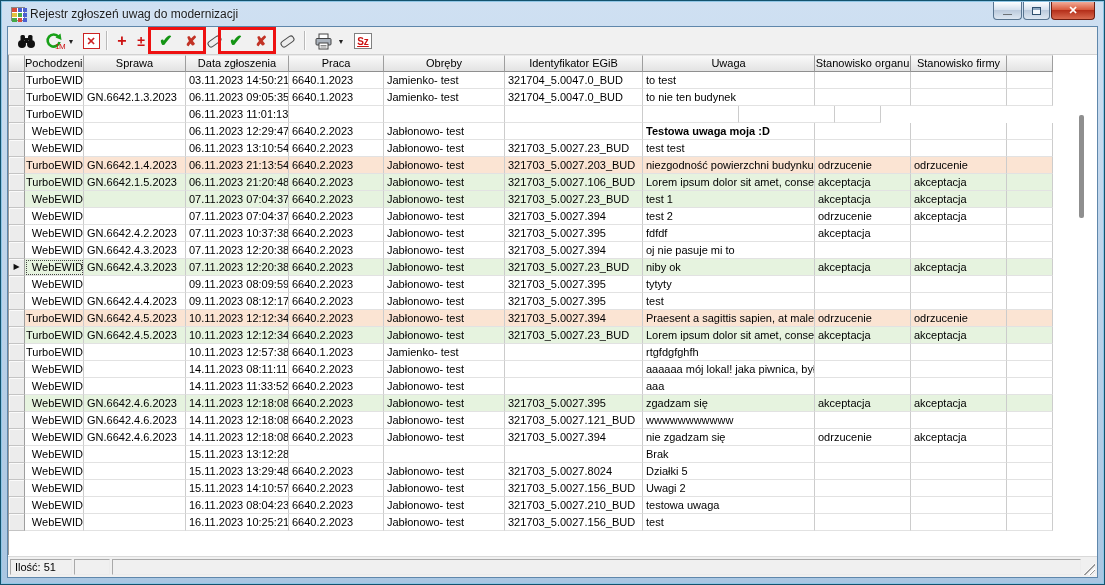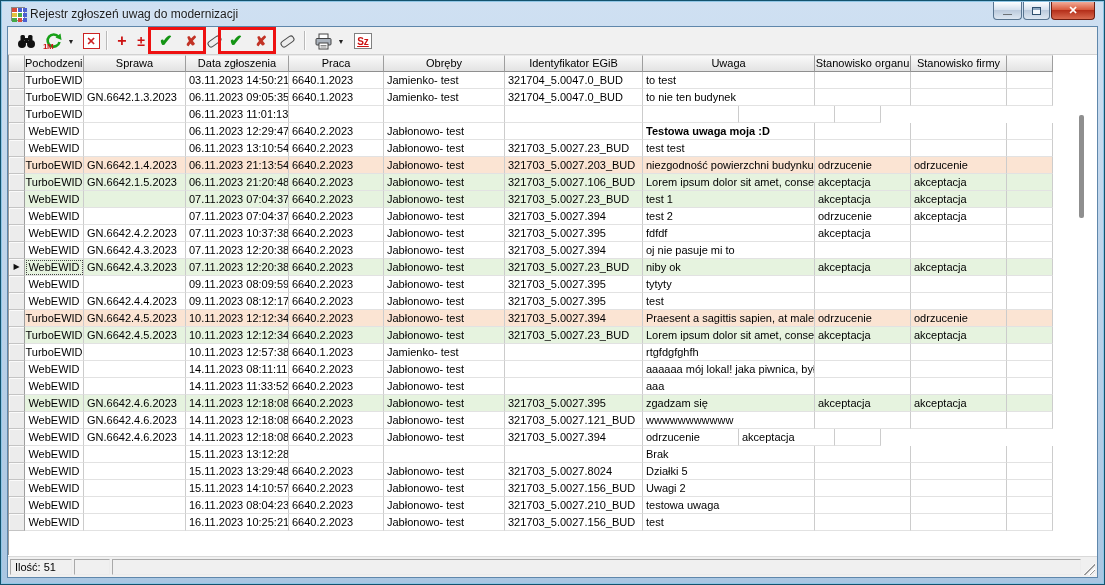--- a/index.html
+++ b/index.html
@@ -30,34 +30,34 @@
   .tsep{ position:absolute; top:4px; width:2px; height:19px; border-left:1px solid #b9b9b9; border-right:1px solid #fdfdfd; }
   .glyph-plus{ color:#cc1111; font-size:16px; font-weight:bold; line-height:1; }
   .glyph-pm{ color:#cc1111; font-size:14px; font-weight:bold; line-height:1; }
   .glyph-check{ color:#149414; font-size:16px; font-weight:bold; line-height:1; }
   .glyph-cross{ color:#c23326; font-size:14px; font-weight:bold; line-height:1; }
   .glyph-drop{ font-size:7px; color:#222; }
   .xbox{ width:17px; height:16px; border:1px solid #cc2222; background:#fff; display:flex; align-items:center; justify-content:center; color:#cc2222; font-size:11px; font-weight:bold; }
   .szbox{ width:18px; height:16px; border:1px solid #808080; background:#fff; display:flex; align-items:center; justify-content:center; }
   .szbox span{ color:#cc1111; font-size:10px; font-weight:bold; text-decoration:underline; }
   .eraser{ width:15px; height:7px; border:1px solid #4a4a4a; background:#ededed; border-radius:3px; transform:rotate(-35deg); }
-  .oneM{ position:absolute; left:1px; bottom:1px; color:#cc1111; font-size:8px; font-weight:bold; letter-spacing:-0.5px; }
+  .oneM{ position:absolute; left:13px; bottom:1px; color:#cc1111; font-size:8px; font-weight:normal; letter-spacing:-0.5px; }
   .annot{ position:absolute; top:0; height:27px; border:3px solid #ee1111; pointer-events:none; }
   .annot.a1{ left:140px; width:58px; } .annot.a2{ left:210px; width:58px; }
 
   
   .gridwrap{ flex:1; background:#fff; position:relative; overflow:hidden; border-left:1px solid #9a9a9a; }
   .ghead{ display:flex; height:17px; }
   .hcell{ flex:0 0 auto; background:linear-gradient(#f9f9f9,#e3e3e3); border-right:1px solid #9e9e9e; border-bottom:1px solid #8f8f8f; border-top:1px solid #e9e9e9;
     text-align:center; line-height:15px; overflow:hidden; white-space:nowrap; }
   .trow{ display:flex; height:17px; background:#fff; }
   .trow.bg-green .cell{ background:#e6f3df; }
   .trow.bg-orange .cell{ background:#fbe4d3; }
   .cell{ flex:0 0 auto; border-right:1px solid #cccccc; border-bottom:1px solid #e2e2e2; line-height:16px; padding-left:3px; overflow:hidden; white-space:nowrap; background:#fff; }
-  .cell.center{ text-align:center; padding-left:0; }
+  .cell.center{ text-align:right; padding-left:0; }
   .cell.focus{ outline:1px dotted #444; outline-offset:-2px; }
   .scell{ flex:0 0 auto; background:#ececec; border-right:1px solid #9e9e9e; border-bottom:1px solid #c4c4c4; box-shadow:inset 1px 1px 0 #fbfbfb; display:flex; align-items:center; justify-content:center; }
   .scell .ptr{ font-size:8px; color:#111; line-height:1; }
   .vthumb{ position:absolute; right:13px; top:60px; width:5px; height:103px; background:#8f8f8f; border-radius:2px; }
 
   
   .statusbar{ flex:0 0 21px; background:#f0f0f0; border-top:1px solid #d9d9d9; box-shadow:0 -1px 0 #fff; display:flex; align-items:stretch; padding:2px 2px 2px 2px; position:relative; }
   .panel{ border:1px solid; border-color:#a9a9a9 #ececec #ececec #a9a9a9; background:#f0f0f0; margin-right:2px; display:flex; align-items:center; padding:0 4px; }
   .panel.p1{ width:62px; } .panel.p2{ width:36px; } .panel.p3{ flex:1; margin-right:14px; }
   .grip{ position:absolute; right:2px; bottom:2px; width:12px; height:12px;
@@ -456,20 +456,21 @@
             <div class="cell" style="width: 46px;"></div>
           </div>
           <div class="trow">
             <div class="scell" style="width: 16px;"></div>
             <div class="cell center" style="width: 59px;">WebEWID</div>
             <div class="cell" style="width: 102px;">GN.6642.4.6.2023</div>
             <div class="cell" style="width: 103px;">14.11.2023 12:18:08</div>
             <div class="cell" style="width: 95px;">6640.2.2023</div>
             <div class="cell" style="width: 121px;">Jabłonowo- test</div>
             <div class="cell" style="width: 138px;">321703_5.0027.394</div>
+            <div class="cell" style="width: 172px;">nie zgadzam się</div>
             <div class="cell" style="width: 96px;">odrzucenie</div>
             <div class="cell" style="width: 96px;">akceptacja</div>
             <div class="cell" style="width: 46px;"></div>
           </div>
           <div class="trow">
             <div class="scell" style="width: 16px;"></div>
             <div class="cell center" style="width: 59px;">WebEWID</div>
             <div class="cell" style="width: 102px;"></div>
             <div class="cell" style="width: 103px;">15.11.2023 13:12:28</div>
             <div class="cell" style="width: 95px;"></div>

